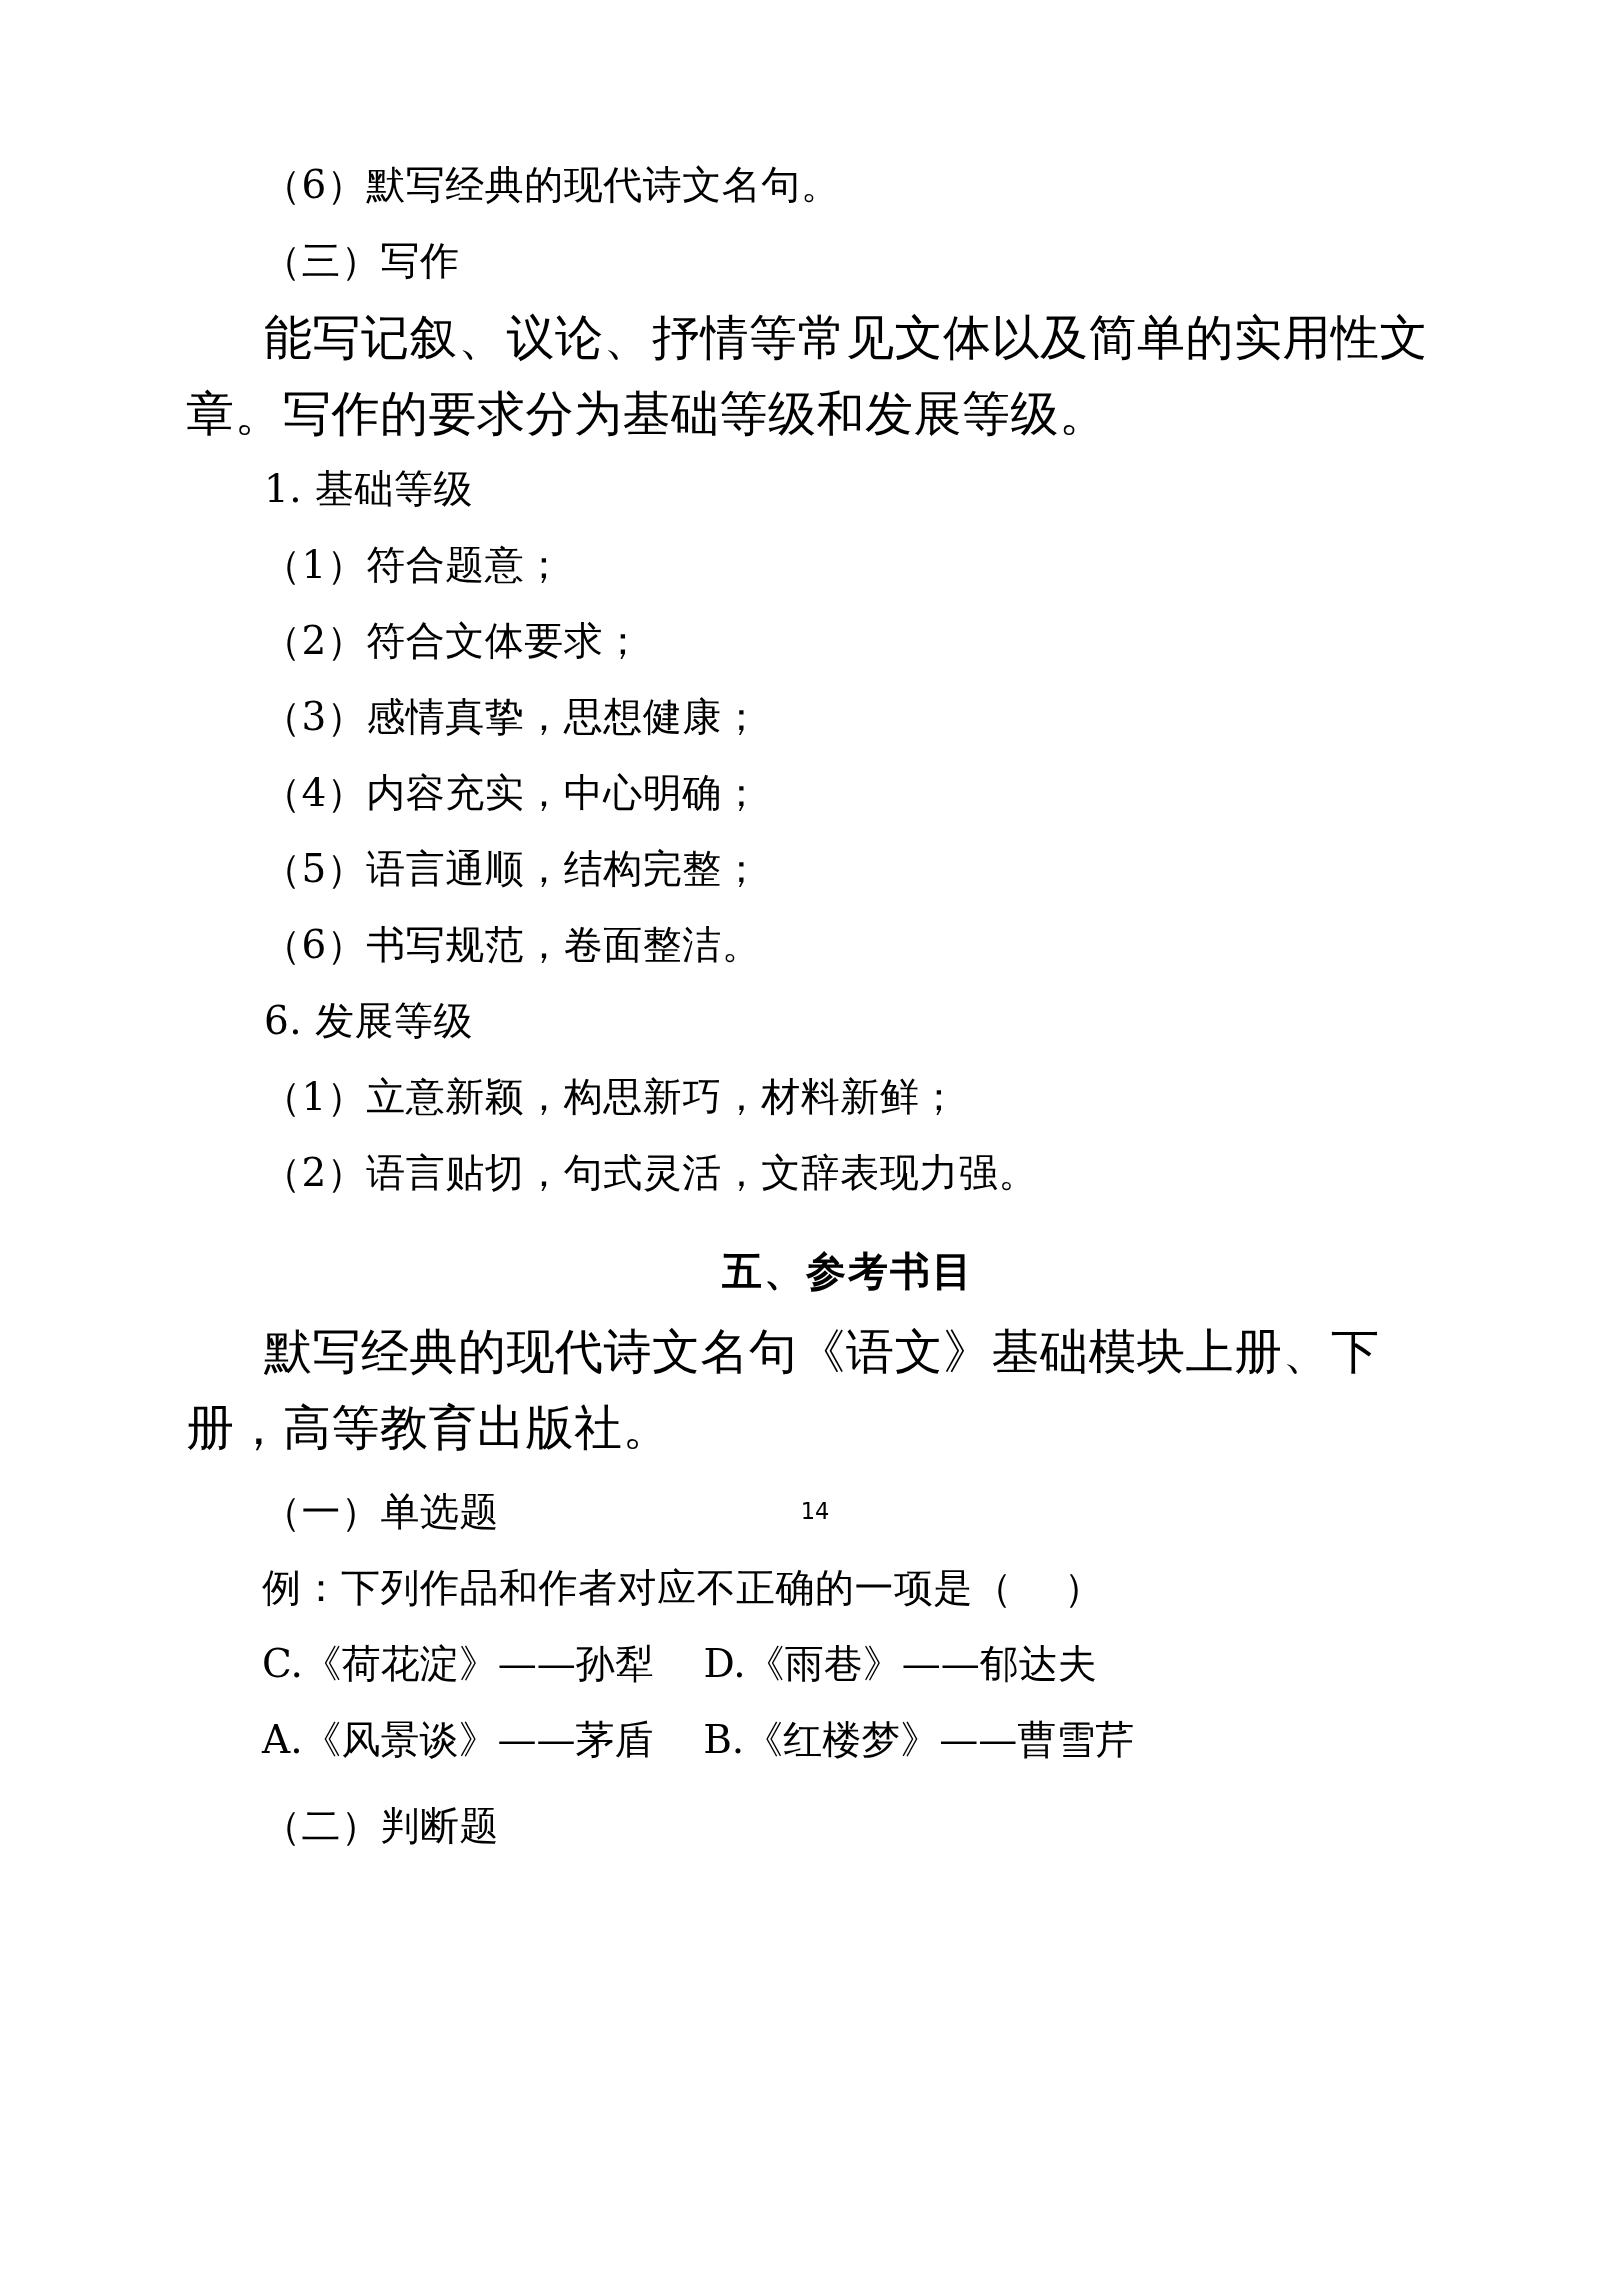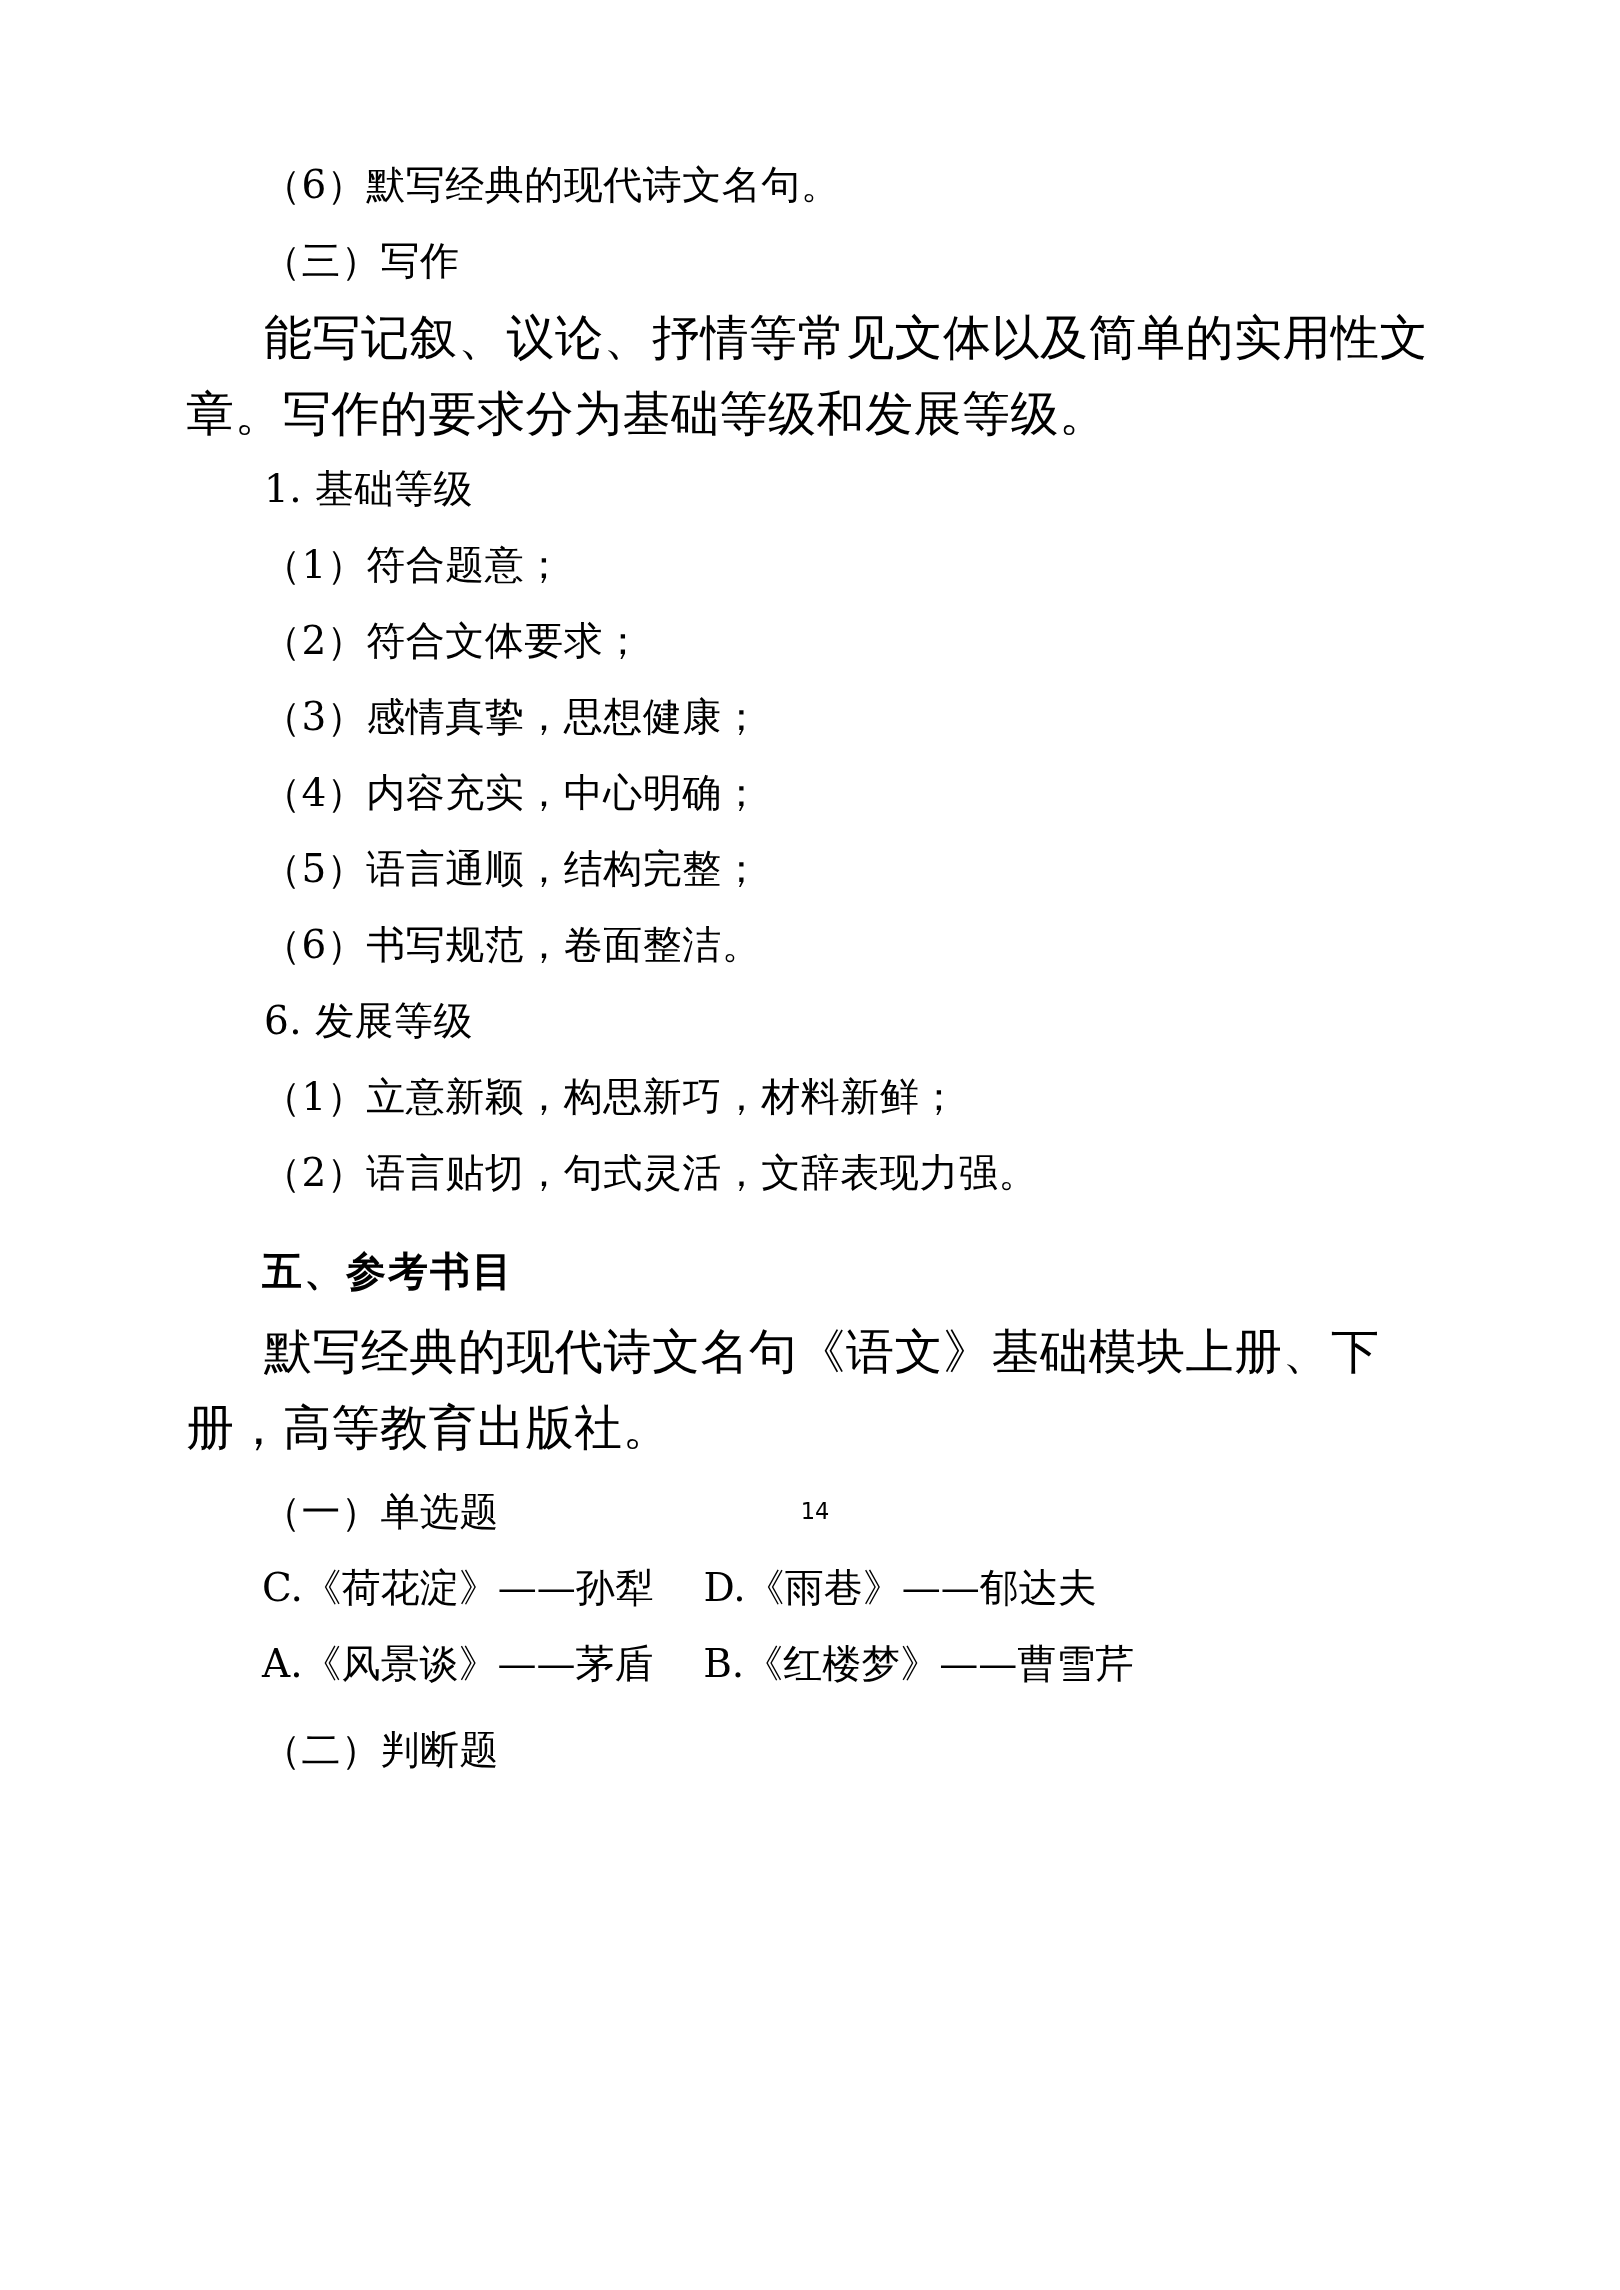--- a/index.html
+++ b/index.html
@@ -41,20 +41,21 @@
     letter-spacing: 0.5px;
   }
   .heading {
     font-family: "DejaVu Sans", "Liberation Sans", sans-serif;
     font-weight: bold;
     font-size: 40px;
     line-height: 84px;
     padding-left: 76px;
     letter-spacing: 2px;
     white-space: pre;
+    text-align: center;
   }
   .gap-small { height: 9.8px; }
   .gap { height: 17.6px; }
   .opt-row {
     font-size: 39px;
     line-height: 76px;
     padding-left: 76px;
     white-space: pre;
   }
   .pagenum {
@@ -84,20 +85,21 @@
   <div class="line indent">（5）语言通顺，结构完整；</div>
   <div class="line indent">（6）书写规范，卷面整洁。</div>
   <div class="line indent-small">6. 发展等级</div>
   <div class="line indent">（1）立意新颖，构思新巧，材料新鲜；</div>
   <div class="line indent">（2）语言贴切，句式灵活，文辞表现力强。</div>
   <div class="gap"></div>
   <div class="heading">五、参考书目</div>
   <div class="para">默写经典的现代诗文名句《语文》基础模块上册、下册，高等教育出版社。</div>
   <div class="gap-small"></div>
   <div class="line indent">（一）单选题</div>
+  <div class="line indent">例：下列作品和作者对应不正确的一项是（    ）</div>
   <div class="opt-row">C.《荷花淀》——孙犁    D.《雨巷》——郁达夫</div>
   <div class="opt-row">A.《风景谈》——茅盾    B.《红楼梦》——曹雪芹</div>
   <div class="gap-small"></div>
   <div class="line indent">（二）判断题</div>
 
   <div class="pagenum">14</div>
 </div>
 
 
 </body></html>

